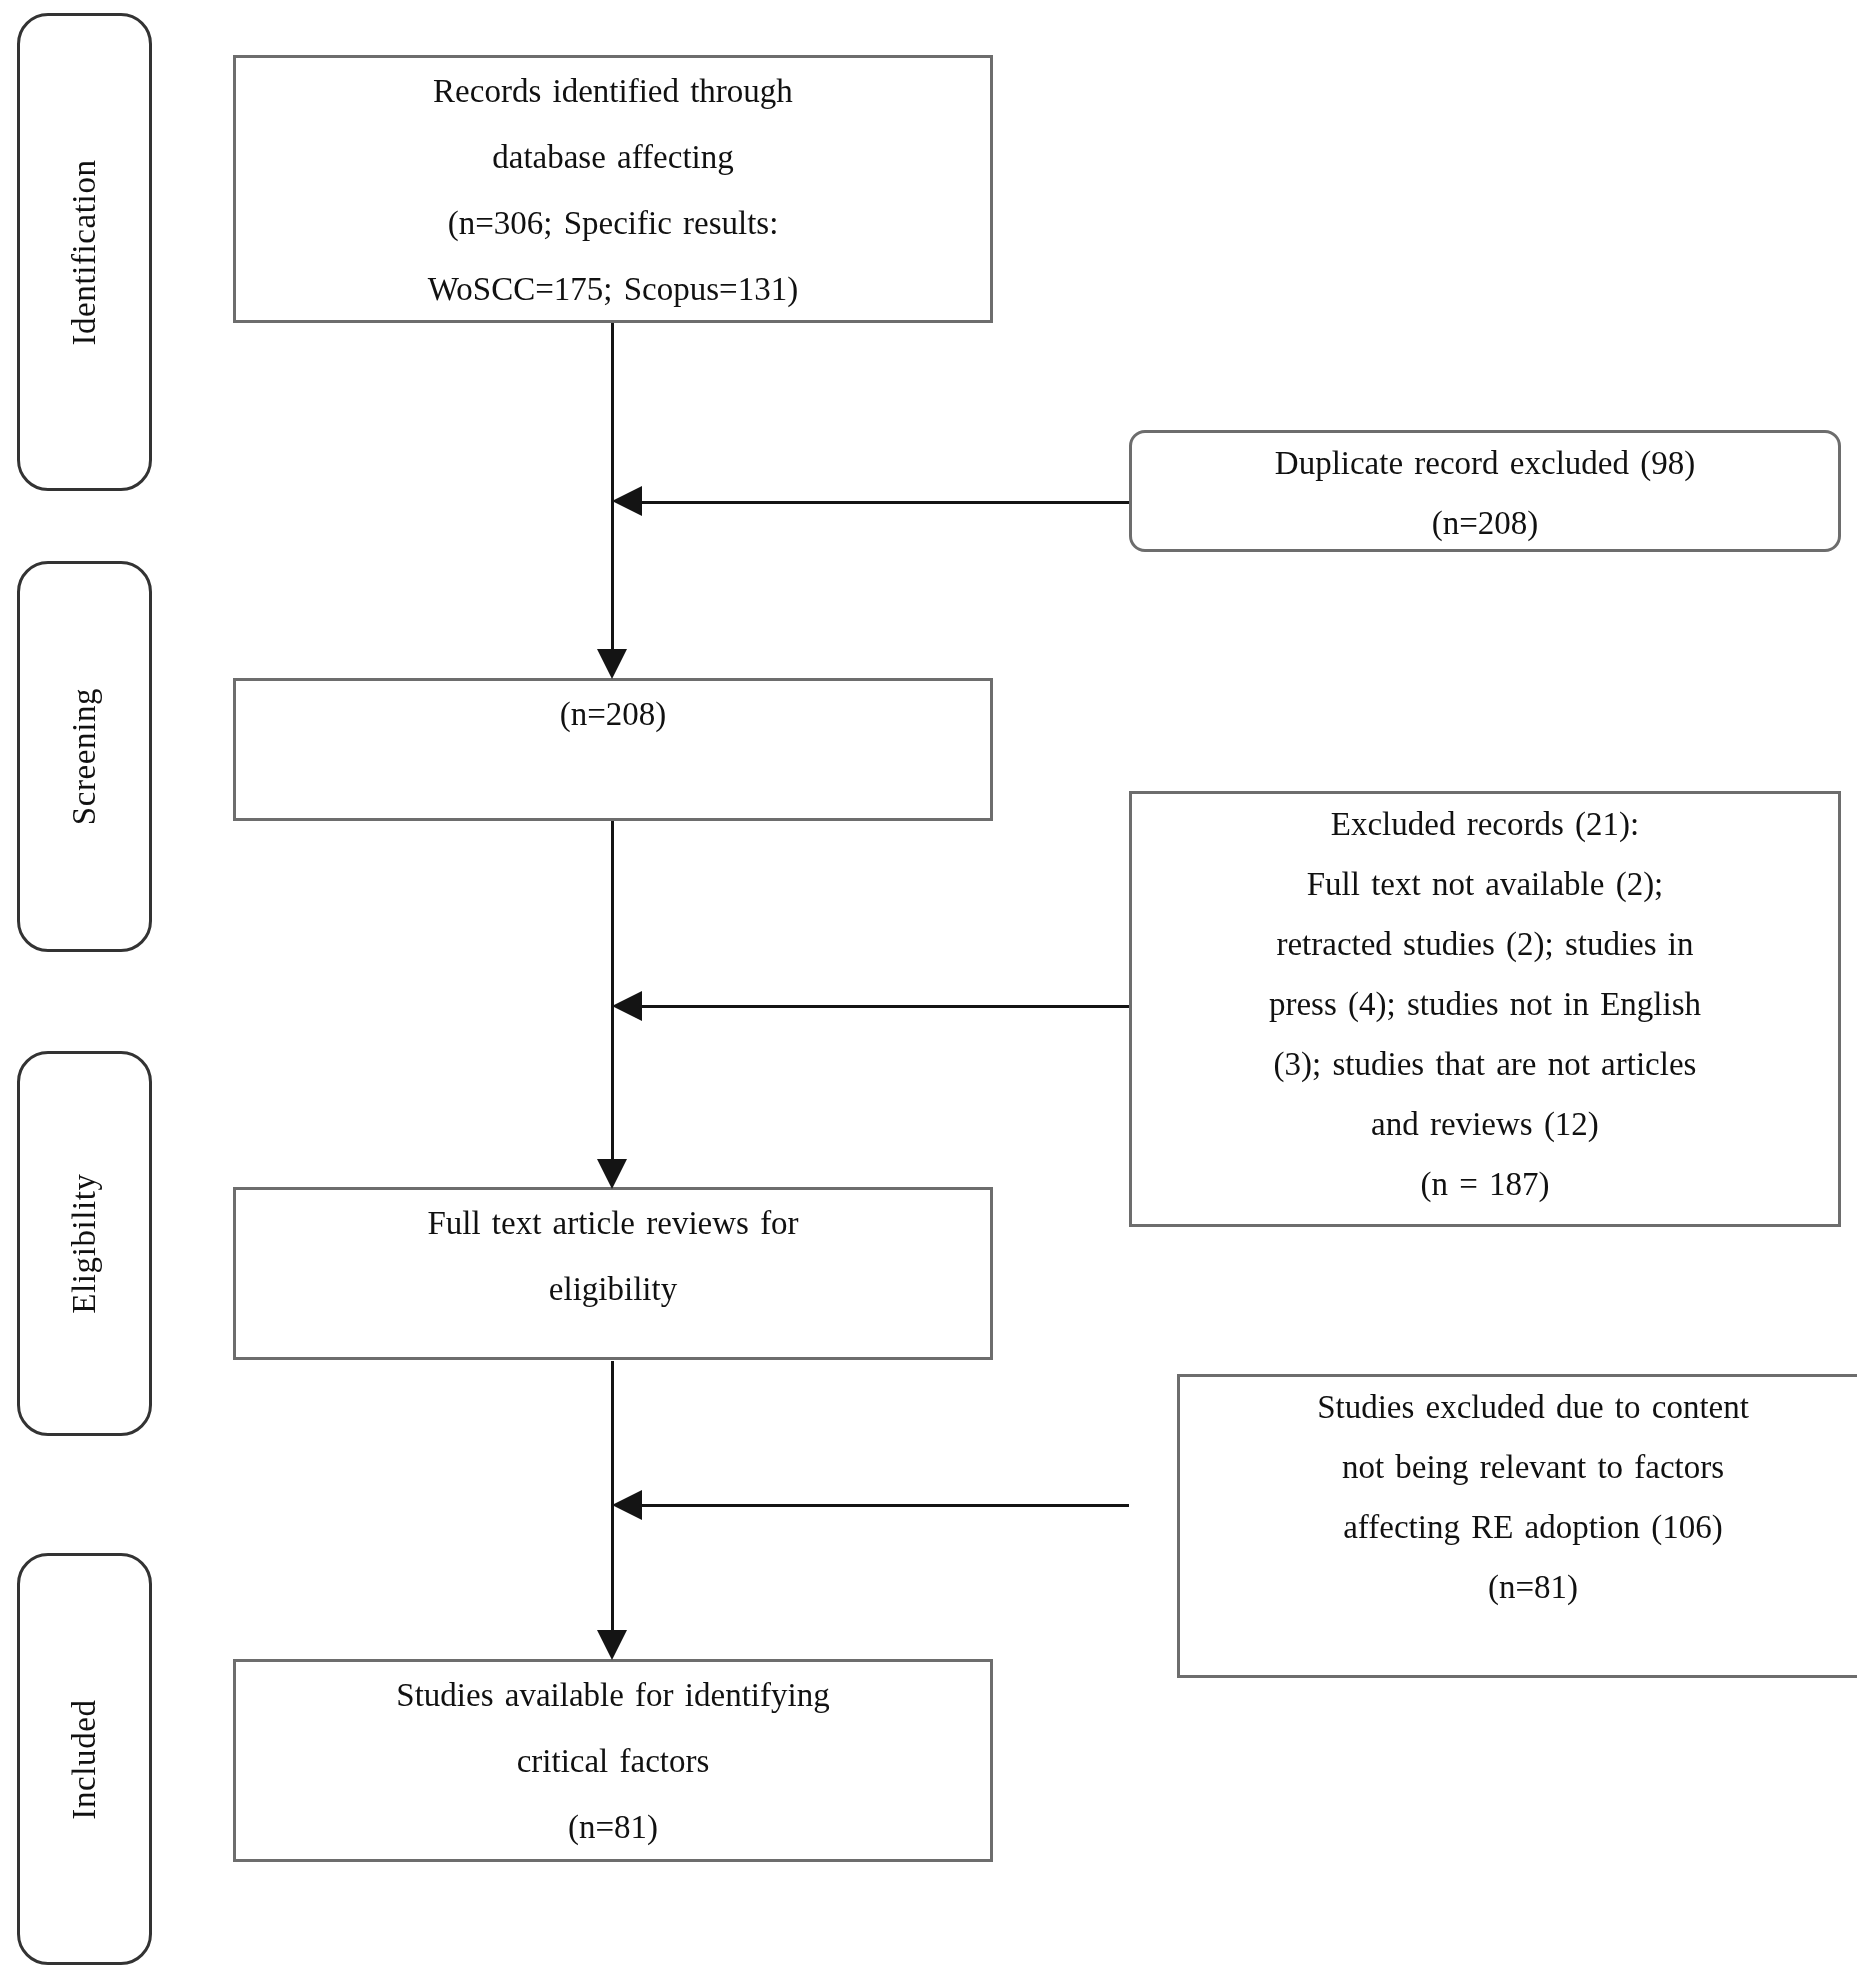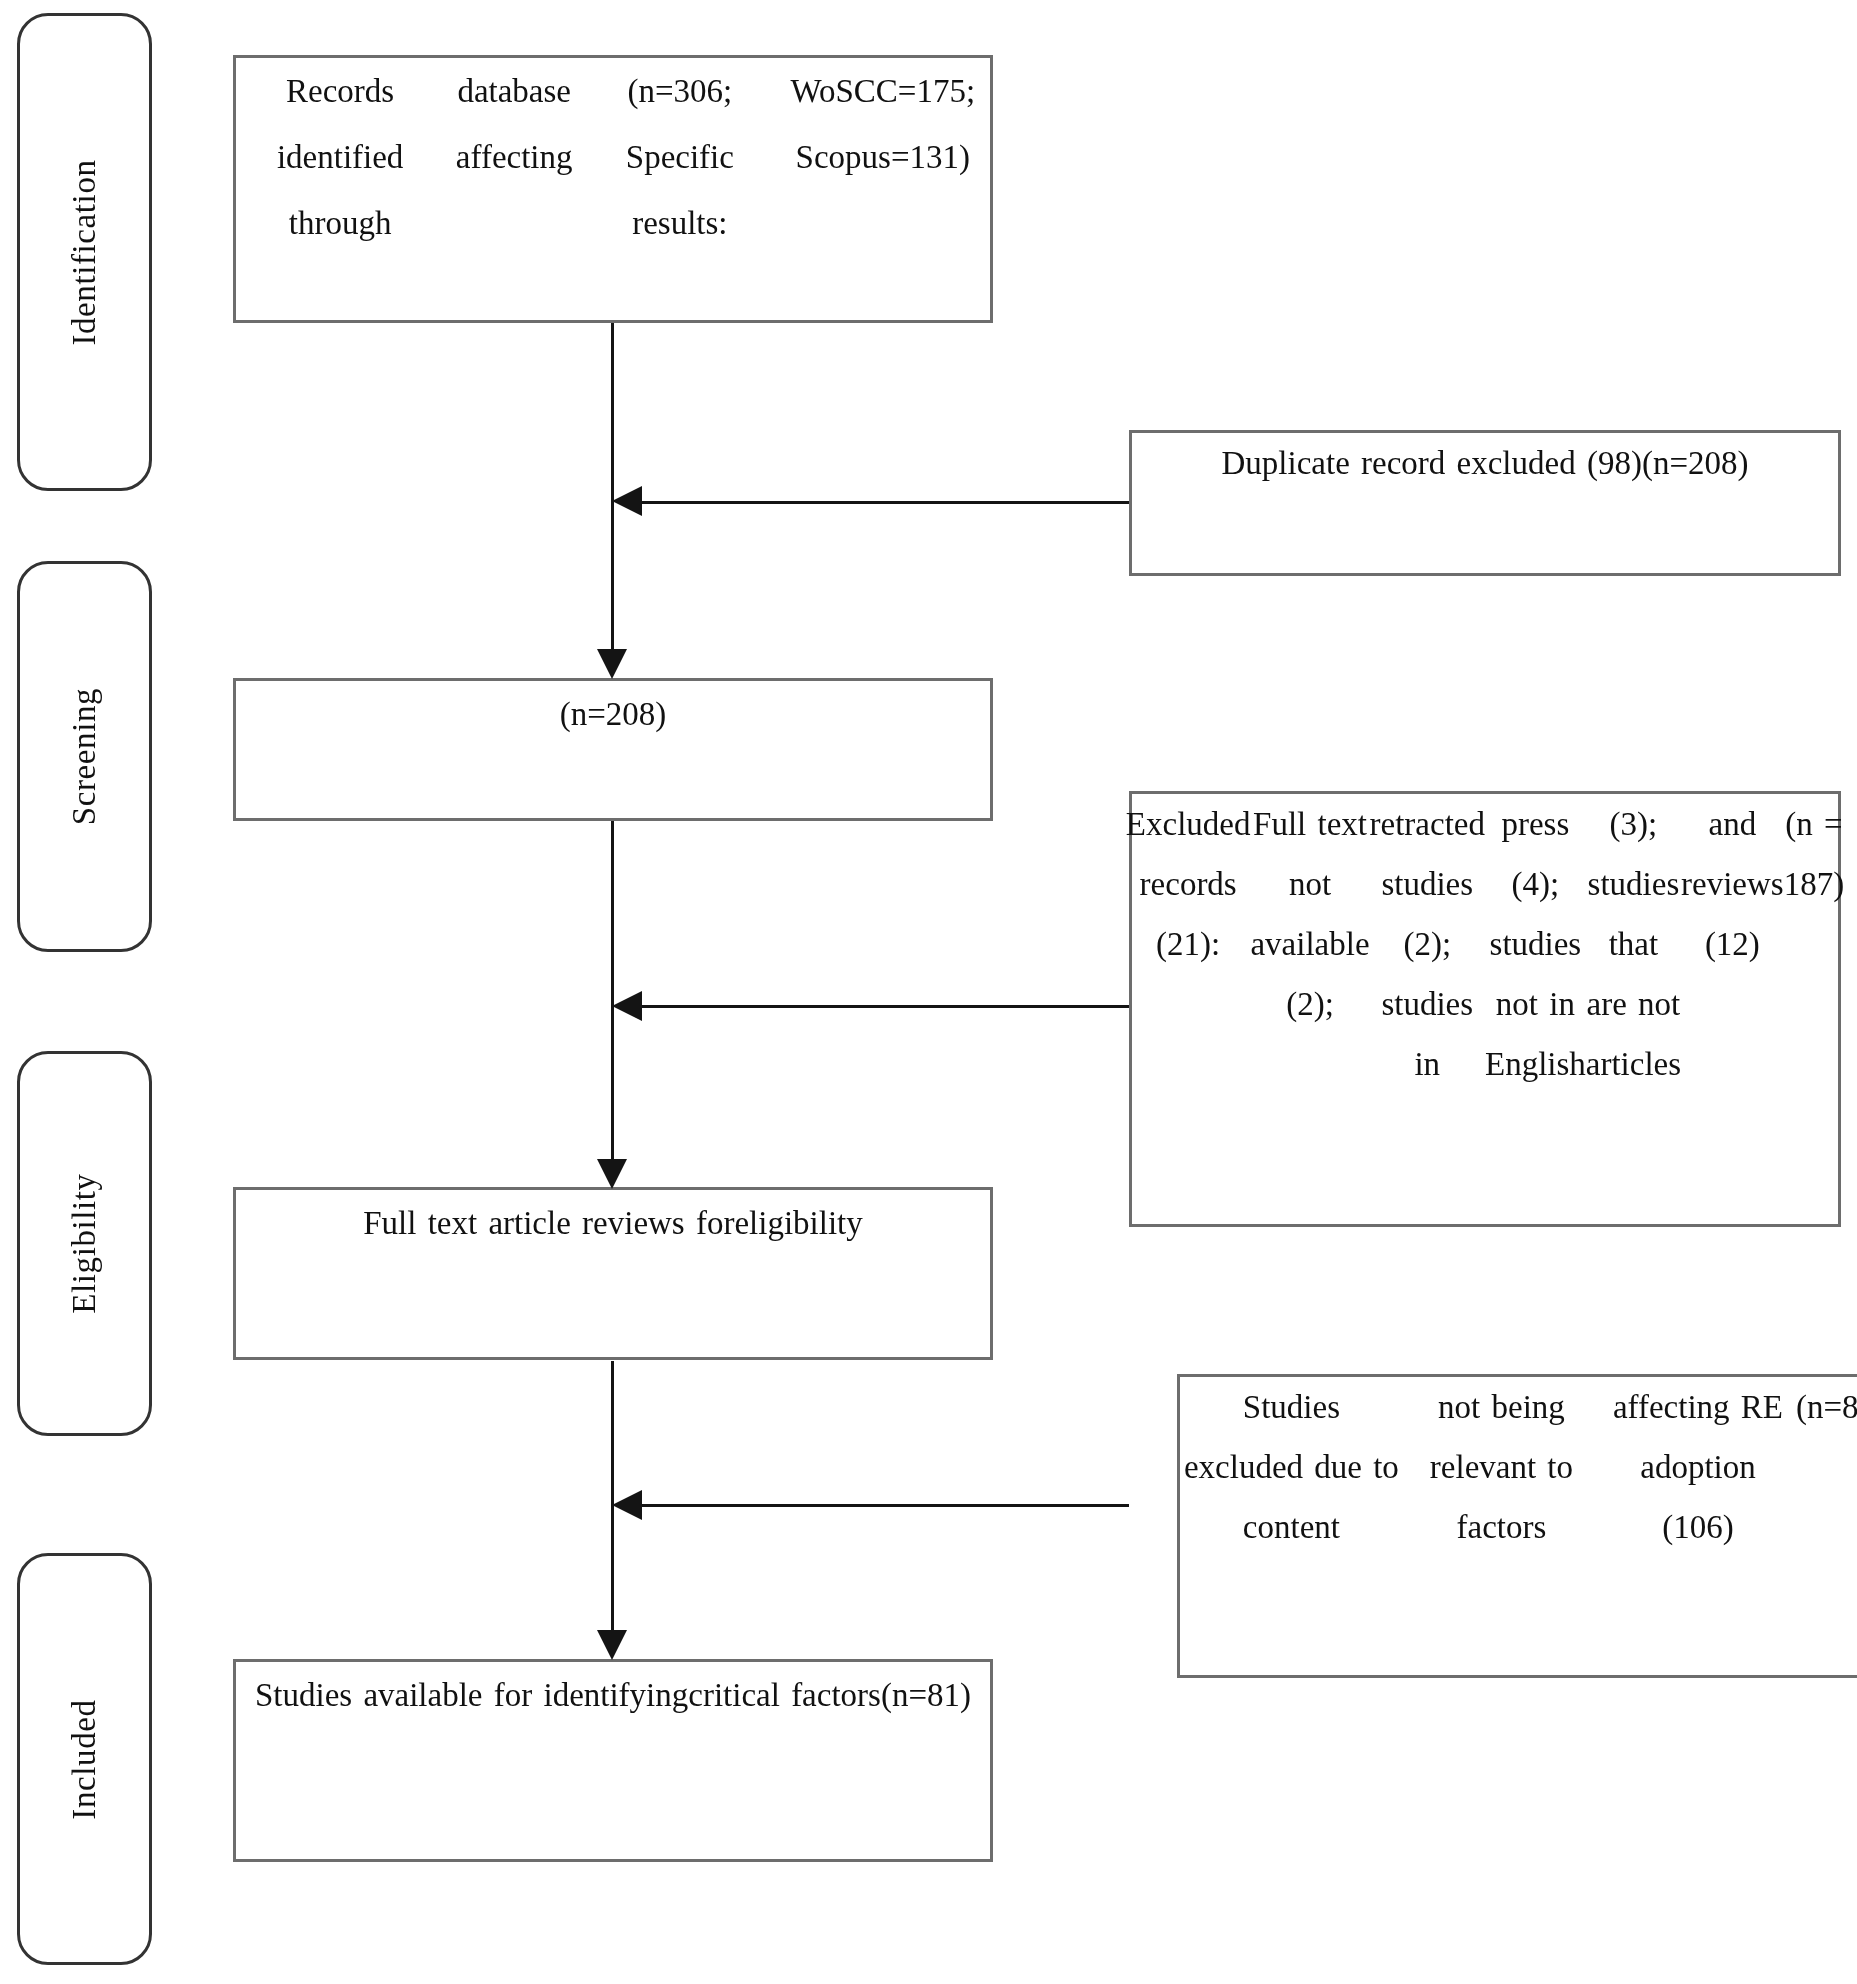--- a/index.html
+++ b/index.html
@@ -30,21 +30,21 @@
     transform:rotate(-90deg);
     white-space:nowrap;
     font-size:33px;
     letter-spacing:0.6px;
   }
   .fbox{
     position:absolute;
     border:3.6px solid var(--box-border);
     background:var(--bg);
     box-sizing:border-box;
-    display:flex;flex-direction:row;justify-content:center;
+    display:flex;flex-direction:column;
     text-align:center;
     font-size:33px;
     word-spacing:3px;
   }
   .main-col{left:233px;width:760px;line-height:66px;}
   .side-col{left:1129px;width:712px;line-height:60px;}
   .vline{
     position:absolute;width:3px;background:var(--line);
   }
   .hline{
@@ -96,21 +96,21 @@
     <div>Full text article reviews for</div>
     <div>eligibility</div>
   </div>
 
   <div class="fbox main-col" style="top:1659px;height:203px;">
     <div>Studies available for identifying</div>
     <div>critical factors</div>
     <div>(n=81)</div>
   </div>
 
-  <div class="fbox side-col" style="top:430px;height:146px;">
+  <div class="fbox side-col" style="top:430px;height:122px;border-radius:16px;">
     <div>Duplicate record excluded (98)</div>
     <div>(n=208)</div>
   </div>
 
   <div class="fbox side-col" style="top:791px;height:436px;">
     <div>Excluded records (21):</div>
     <div>Full text not available (2);</div>
     <div>retracted studies (2); studies in</div>
     <div>press (4); studies not in English</div>
     <div>(3); studies that are not articles</div>

